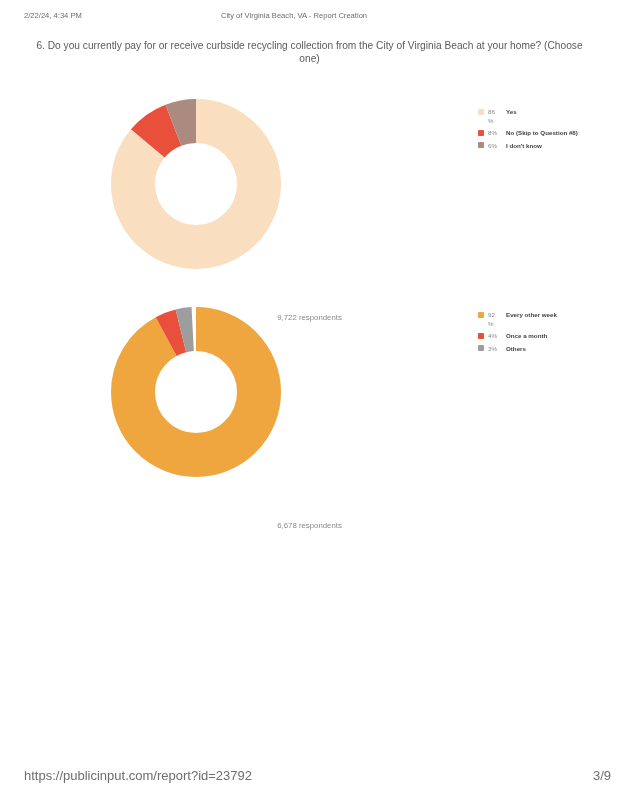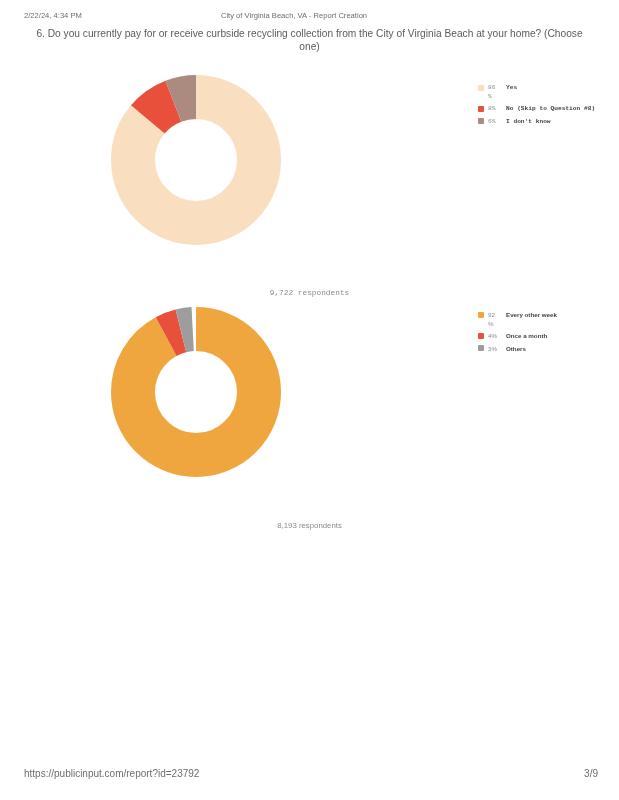--- a/index.html
+++ b/index.html
@@ -48,49 +48,49 @@
     white-space: nowrap;
   }
 
   
   .pg-footer {
     position: absolute;
     bottom: 18px;
     left: 0;
     width: 619px;
     height: 14px;
-    font-size: 10px;
+    font-size: 13px;
     color: #6d6d6d;
   }
   .pg-footer .ftr-left {
     position: absolute;
     left: 24px;
     top: 0;
     white-space: nowrap;
   }
   .pg-footer .ftr-right {
     position: absolute;
-    right: 21px;
+    right: 8px;
     top: 0;
     white-space: nowrap;
   }
 
   
   .qblock {
     position: absolute;
     left: 0;
     width: 619px;
   }
   .q-title {
     text-align: center;
     font-size: 10.2px;
     line-height: 13px;
     color: #5b5b5b;
     font-weight: 400;
-    margin: 0 auto;
+    margin: 12px auto;
     padding: 0 28px;
     box-sizing: border-box;
   }
 
   .chart-area {
     position: relative;
     width: 619px;
   }
 
   .donut-wrap {
@@ -146,21 +146,21 @@
 <div class="page">
 
   <div class="pg-header">
     <div class="hdr-left">2/22/24, 4:34 PM</div>
     <div class="hdr-center">City of Virginia Beach, VA - Report Creation</div>
   </div>
 
   <div class="qblock" style="top:27px;">
     <div class="q-title">6. Do you currently pay for or receive curbside recycling collection from the City of Virginia Beach at your home? (Choose one)</div>
 
-    <div class="chart-area" style="height:250px;font-family:Liberation Mono, monospace;">
+    <div class="chart-area" style="height:250px;">
 
       <div class="donut-wrap" style="left:111px; top:22px;">
         <svg width="170" height="170" viewBox="0 0 170 170">
 
           <circle cx="85" cy="85" r="63" fill="none" stroke="#fadec0" stroke-width="44" stroke-dasharray="340.4 55.4" stroke-dashoffset="0" transform="rotate(-90 85 85)"></circle>
 
           <circle cx="85" cy="85" r="63" fill="none" stroke="#e8503c" stroke-width="44" stroke-dasharray="31.7 364.1" stroke-dashoffset="-340.4" transform="rotate(-90 85 85)"></circle>
 
           <circle cx="85" cy="85" r="63" fill="none" stroke="#ab8b80" stroke-width="44" stroke-dasharray="23.7 372.1" stroke-dashoffset="-372.1" transform="rotate(-90 85 85)"></circle>
         </svg>
@@ -214,21 +214,21 @@
           <span class="legend-pct">4%</span>
           <span class="legend-label">Once a month</span>
         </div>
         <div class="legend-row">
           <span class="legend-swatch" style="background:#9d9d9d;"></span>
           <span class="legend-pct">3%</span>
           <span class="legend-label">Others</span>
         </div>
       </div>
 
-      <div class="respondents" style="top:236px;">8,193 respondents</div>
+      <div class="respondents" style="top:236px;">6,678 respondents</div>
     </div>
   </div>
 
   <div class="pg-footer">
     <div class="ftr-left">https://publicinput.com/report?id=23792</div>
     <div class="ftr-right">3/9</div>
   </div>
 
 </div>
 

